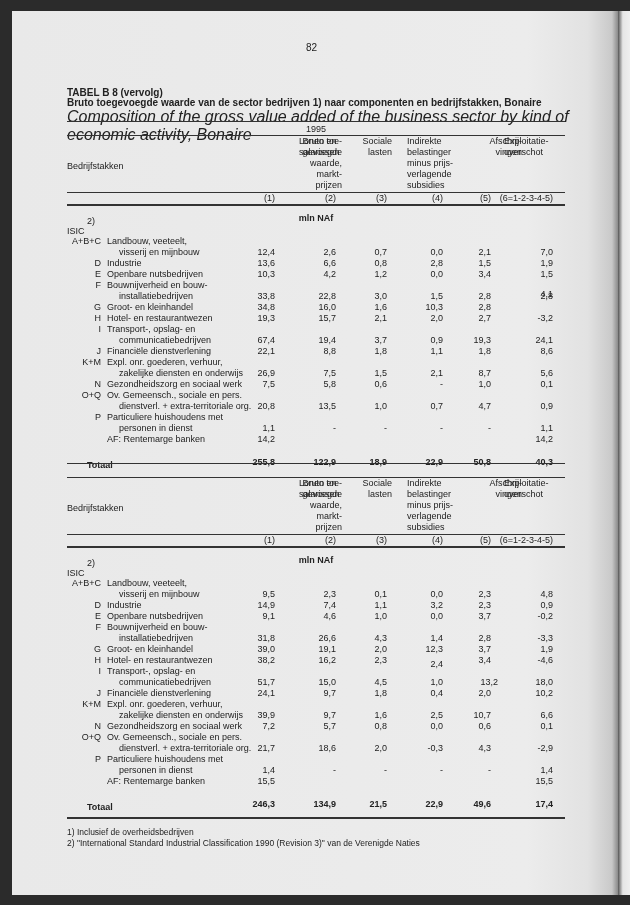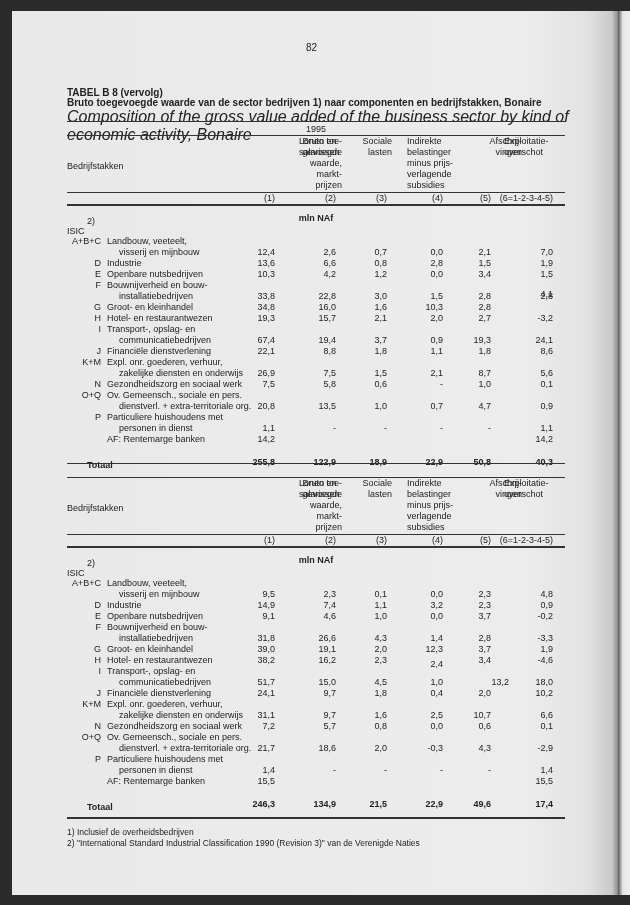--- a/index.html
+++ b/index.html
@@ -339,38 +339,38 @@
         <div class="num" style="left:436px;width:50px;top:192px">-4,6</div>
       </div>
       <div>
         <div class="code" style="left:-8px;top:203px">I</div>
         <div class="label" style="left:40px;top:203px">Transport-, opslag- en</div>
         <div class="label" style="left:52px;top:214px">communicatiebedrijven</div>
         <div class="num" style="left:158px;width:50px;top:214px">51,7</div>
         <div class="num" style="left:219px;width:50px;top:214px">15,0</div>
         <div class="num" style="left:270px;width:50px;top:214px">4,5</div>
         <div class="num" style="left:326px;width:50px;top:214px">1,0</div>
-        <div class="num" style="left:392px;width:50px;top:214px">13,2</div>
+        <div class="num" style="left:381px;width:50px;top:214px">13,2</div>
         <div class="num" style="left:436px;width:50px;top:214px">18,0</div>
       </div>
       <div>
         <div class="code" style="left:-8px;top:225px">J</div>
         <div class="label" style="left:40px;top:225px">Financiële  dienstverlening</div>
         <div class="num" style="left:158px;width:50px;top:225px">24,1</div>
         <div class="num" style="left:219px;width:50px;top:225px">9,7</div>
         <div class="num" style="left:270px;width:50px;top:225px">1,8</div>
         <div class="num" style="left:326px;width:50px;top:225px">0,4</div>
         <div class="num" style="left:374px;width:50px;top:225px">2,0</div>
         <div class="num" style="left:436px;width:50px;top:225px">10,2</div>
       </div>
       <div>
         <div class="code" style="left:-8px;top:236px">K+M</div>
         <div class="label" style="left:40px;top:236px">Expl. onr. goederen, verhuur,</div>
         <div class="label" style="left:52px;top:247px">zakelijke diensten en onderwijs</div>
-        <div class="num" style="left:158px;width:50px;top:247px">31,1</div>
+        <div class="num" style="left:158px;width:50px;top:247px">39,9</div>
         <div class="num" style="left:219px;width:50px;top:247px">9,7</div>
         <div class="num" style="left:270px;width:50px;top:247px">1,6</div>
         <div class="num" style="left:326px;width:50px;top:247px">2,5</div>
         <div class="num" style="left:374px;width:50px;top:247px">10,7</div>
         <div class="num" style="left:436px;width:50px;top:247px">6,6</div>
       </div>
       <div>
         <div class="code" style="left:-8px;top:258px">N</div>
         <div class="label" style="left:40px;top:258px">Gezondheidszorg en sociaal werk</div>
         <div class="num" style="left:158px;width:50px;top:258px">7,2</div>

